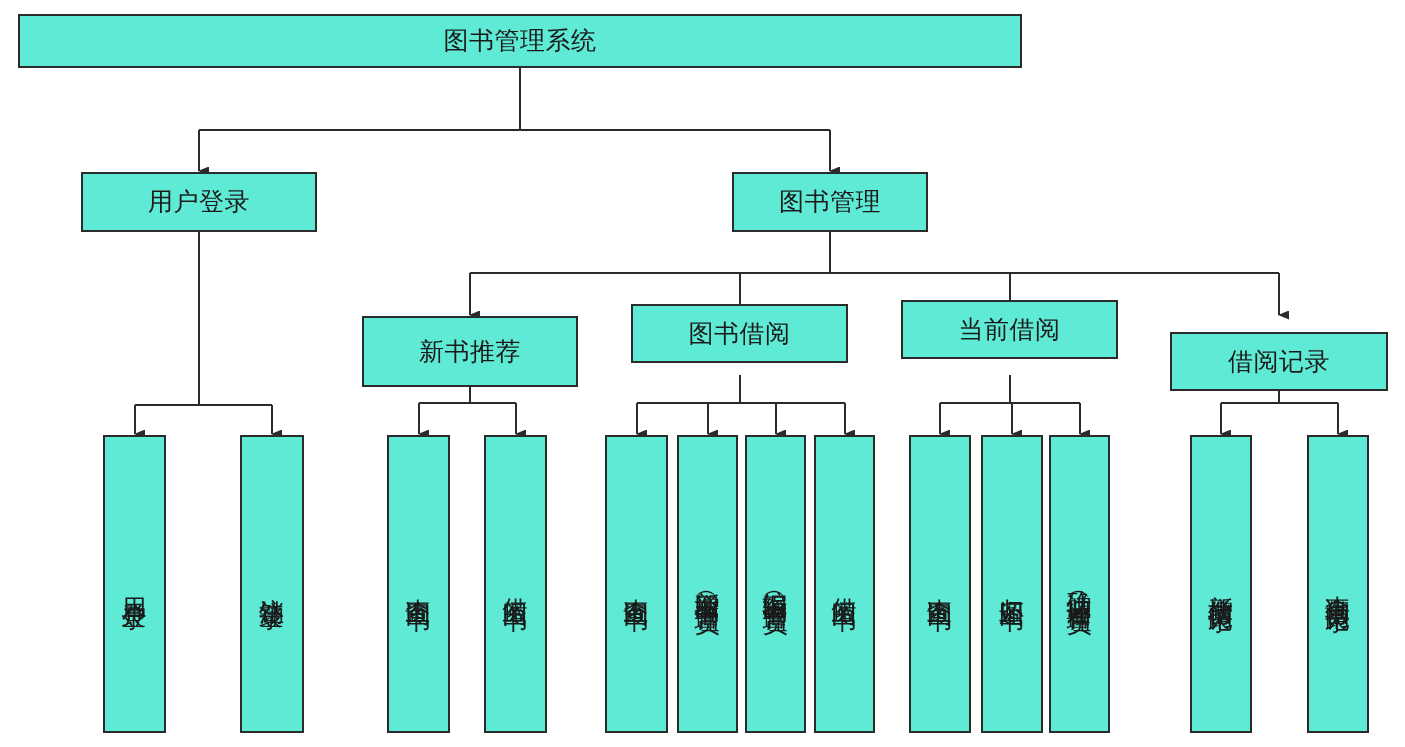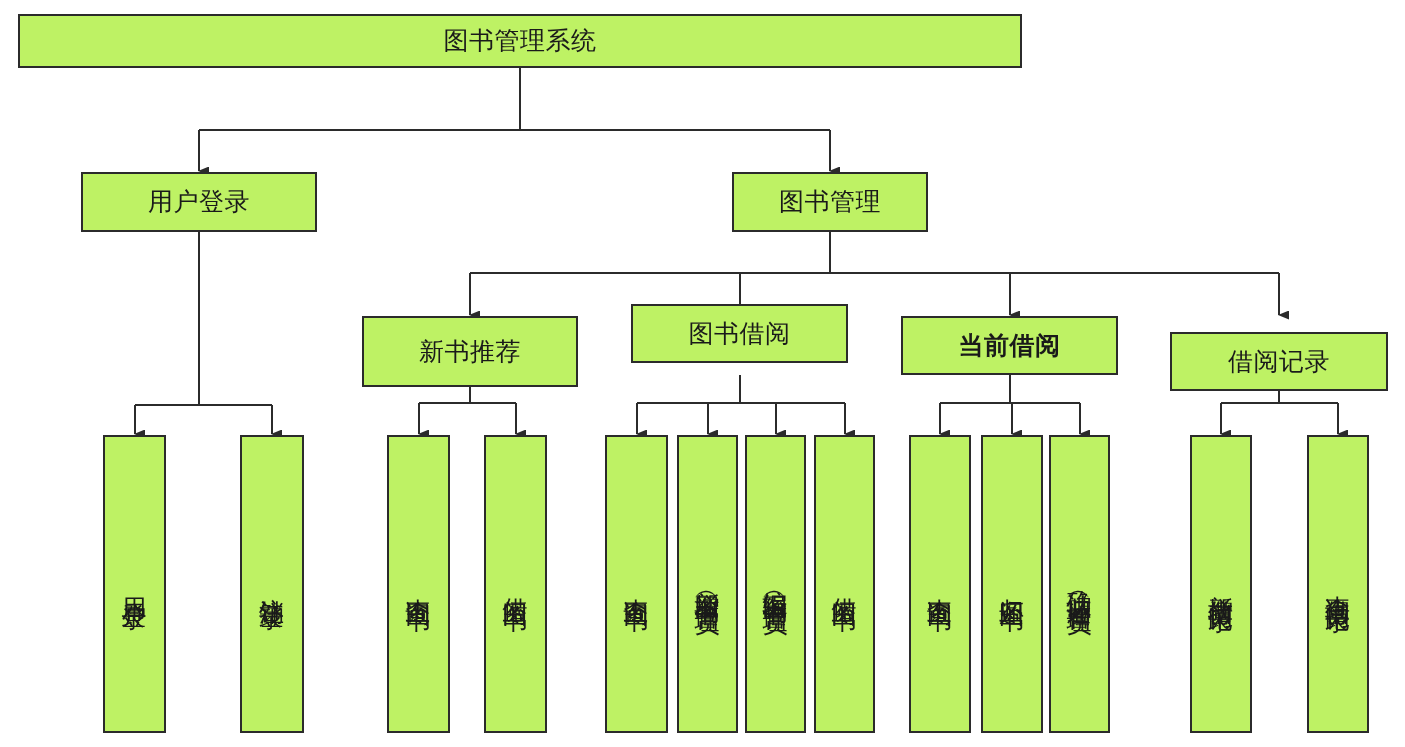--- a/index.html
+++ b/index.html
@@ -22,21 +22,21 @@
     position: absolute;
     left: 0;
     top: 0;
     width: 1405px;
     height: 747px;
     pointer-events: none;
   }
   .node {
     position: absolute;
     box-sizing: border-box;
-    background: #bef264;
+    background: #5eead4;
     border: 2px solid #2b2b2b;
     display: flex;
     align-items: center;
     justify-content: center;
     z-index: 2;
   }
   .node-label {
     color: #1a1a1a;
     text-align: center;
     line-height: 1.18;
@@ -134,21 +134,21 @@
       </div>
       <div class="node horiz" style="left: 732px; top: 172px; width: 196px; height: 60px;">
         <span class="node-label">图书管理</span>
       </div>
       <div class="node horiz" style="left: 362px; top: 316px; width: 216px; height: 71px;">
         <span class="node-label">新书推荐</span>
       </div>
       <div class="node horiz" style="left: 631px; top: 304px; width: 217px; height: 59px;">
         <span class="node-label">图书借阅</span>
       </div>
-      <div class="node horiz" style="left: 901px; top: 316px; width: 217px; height: 59px; font-weight: bold;">
+      <div class="node horiz" style="left: 901px; top: 300px; width: 217px; height: 59px;">
         <span class="node-label">当前借阅</span>
       </div>
       <div class="node horiz" style="left: 1170px; top: 316px; width: 218px; height: 59px; margin-top: 16px;">
         <span class="node-label">借阅记录</span>
       </div>
       <div class="node vert" style="left: 103px; top: 435px; width: 63px; height: 298px;">
         <span class="node-label">用户登录</span>
       </div>
       <div class="node vert" style="left: 240px; top: 435px; width: 64px; height: 298px;">
         <span class="node-label">注销登录</span>

